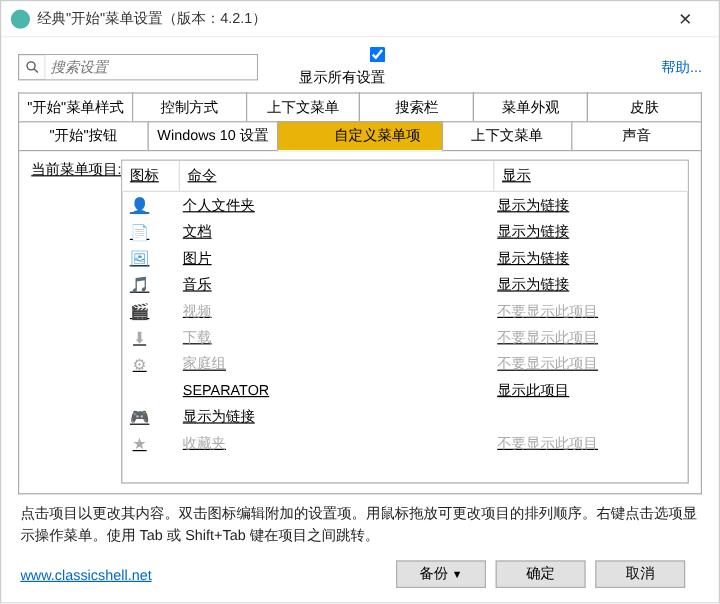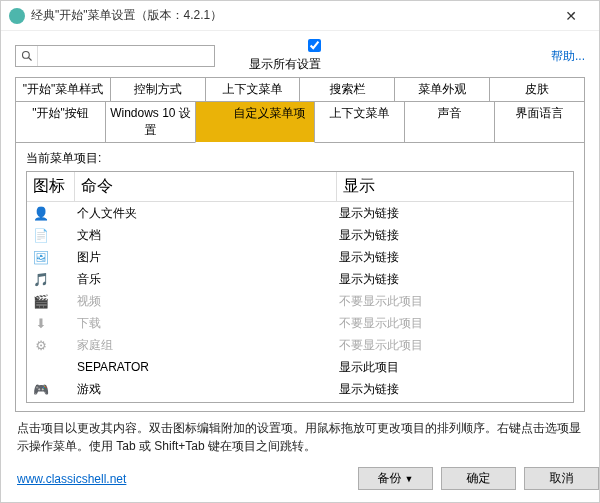--- a/index.html
+++ b/index.html
@@ -17,41 +17,41 @@
 .chk { display: flex; align-items: flex-end; gap: 4px; margin-left: 26px; flex-direction: column; }
 .chk input { width: 13px; height: 13px; }
 .help-link { margin-left: auto; color: #0066cc; text-decoration: none; }
 
 .tabs { padding: 0 14px; }
 .tab-row { display: flex; }
 .tab { border: 1px solid #aaa; padding: 3px 0; font-size: 12px; text-align: center; cursor: pointer; background: #fff; flex: 1; margin-left: -1px; }
 .tab:first-child { margin-left: 0; }
 .tab-row:first-child .tab { border-bottom: none; }
 .tab.active { background: #eab308; border-bottom: 1px solid #fff; position: relative; z-index: 2; padding-left: 29px; }
-.tab-content-border { border: 1px solid #aaa; border-top: none; margin: 0 14px; padding: 8px 10px 8px 10px; flex: 1; display: flex; flex-direction: column; min-height: 0; position: relative; top: -1px; }
+.tab-content-border { border: 1px solid #aaa; border-top: none; margin: 0 14px; padding: 8px 10px 8px 10px; flex: 1; display: flex; flex-direction: row; min-height: 0; position: relative; top: -1px; text-decoration: underline; }
 .section-label { margin-bottom: 4px; }
 
 .list-box { border: 1px solid #aaa; flex: 1; display: flex; flex-direction: column; min-height: 0; background: #fff; }
 .list-header { display: flex; border-bottom: 1px solid #ddd; background: #fff; }
-.list-header .hcol { padding: 4px 6px; border-right: 1px solid #ddd; font-size: 16px; }
+.list-header .hcol { padding: 4px 6px; border-right: 1px solid #ddd; font-size: 12px; }
 .list-header .hcol:last-child { border-right: none; }
 .hcol-icon { width: 48px; }
 .hcol-cmd { width: 262px; }
 .hcol-disp { flex: 1; }
 .list-body { flex: 1; overflow-y: auto; }
 .row { display: flex; align-items: center; height: 22px; padding-left: 4px; }
 .rcol-icon { width: 44px; display: flex; align-items: center; justify-content: flex-start; padding-left: 2px; }
 .rcol-cmd { width: 262px; padding-left: 2px; white-space: nowrap; overflow: hidden; }
 .rcol-disp { flex: 1; padding-left: 2px; white-space: nowrap; overflow: hidden; }
 .dim { color: #aaa; }
 .icon16 { width: 16px; height: 16px; display: inline-flex; align-items: center; justify-content: center; font-size: 13px; }
 
 .hint { padding: 6px 16px 2px 16px; font-size: 12px; color: #222; line-height: 1.5; }
 
-.btn-row { display: flex; justify-content: flex-start; align-items: center; padding: 10px 0 12px 16px; gap: 8px; }
+.btn-row { display: flex; justify-content: flex-start; align-items: center; padding: 10px 28px 12px 16px; gap: 8px; }
 .btn-row .spacer { flex: 1; }
 .footer-link { color: #0066cc; text-decoration: underline; font-size: 12px; }
 .btn { min-width: 75px; height: 23px; border: 1px solid #adadad; background: #e1e1e1; font-size: 12px; cursor: pointer; padding: 0 10px; }
 .dropdown-caret { font-size: 9px; margin-left: 3px; }
 
 
 .list-body::-webkit-scrollbar { width: 16px; }
 .list-body::-webkit-scrollbar-track { background: #f0f0f0; }
 .list-body::-webkit-scrollbar-thumb { background: #c1c1c1; border: 1px solid #a8a8a8; }
 .list-body::-webkit-scrollbar-button { background: #f0f0f0; height: 16px; border: 1px solid #ccc; }
@@ -69,20 +69,21 @@
   </div>
 
   <div class="search-row">
     <div class="search-wrap">
       <div class="search-icon-box">
         <svg width="12" height="12" viewBox="0 0 16 16">
             <circle cx="6.5" cy="6.5" r="4.5" stroke="#555" stroke-width="1.5" fill="none"></circle>
             <line x1="10" y1="10" x2="14" y2="14" stroke="#555" stroke-width="1.5"></line>
           </svg>
       </div>
+      <input class="search-input" placeholder="搜索设置" style="">
     </div>
     <label class="chk">
       <input type="checkbox" checked="" style="">
       <span>显示所有设置</span>
     </label>
     <a href="#" class="help-link">帮助...</a>
   </div>
 
   <div class="tabs">
     <div class="tab-row" id="tab-row1">
@@ -92,21 +93,20 @@
         <div class="tab">搜索栏</div>
         <div class="tab">菜单外观</div>
         <div class="tab">皮肤</div>
       </div>
     <div class="tab-row" id="tab-row2">
         <div class="tab">"开始"按钮</div>
         <div class="tab">Windows 10 设置</div>
         <div class="tab active">自定义菜单项</div>
         <div class="tab">上下文菜单</div>
         <div class="tab">声音</div>
-        <div class="tab">界面语言</div>
       </div>
   </div>
 
   <div class="tab-content-border">
     <div class="section-label">当前菜单项目:</div>
     <div class="list-box">
       <div class="list-header">
         <div class="hcol hcol-icon">图标</div>
         <div class="hcol hcol-cmd">命令</div>
         <div class="hcol hcol-disp">显示</div>
@@ -165,21 +165,20 @@
             <div class="rcol-icon">
               <span class="icon16" style="color: rgb(136, 136, 136);"></span>
             </div>
             <div class="rcol-cmd">SEPARATOR</div>
             <div class="rcol-disp">显示此项目</div>
           </div>
           <div class="row">
             <div class="rcol-icon">
               <span class="icon16" style="color: rgb(68, 68, 68);">🎮</span>
             </div>
-            <div class="rcol-cmd">游戏</div>
             <div class="rcol-disp">显示为链接</div>
           </div>
           <div class="row dim">
             <div class="rcol-icon">
               <span class="icon16" style="color: rgb(170, 170, 170);">★</span>
             </div>
             <div class="rcol-cmd">收藏夹</div>
             <div class="rcol-disp">不要显示此项目</div>
           </div>
         </div>

